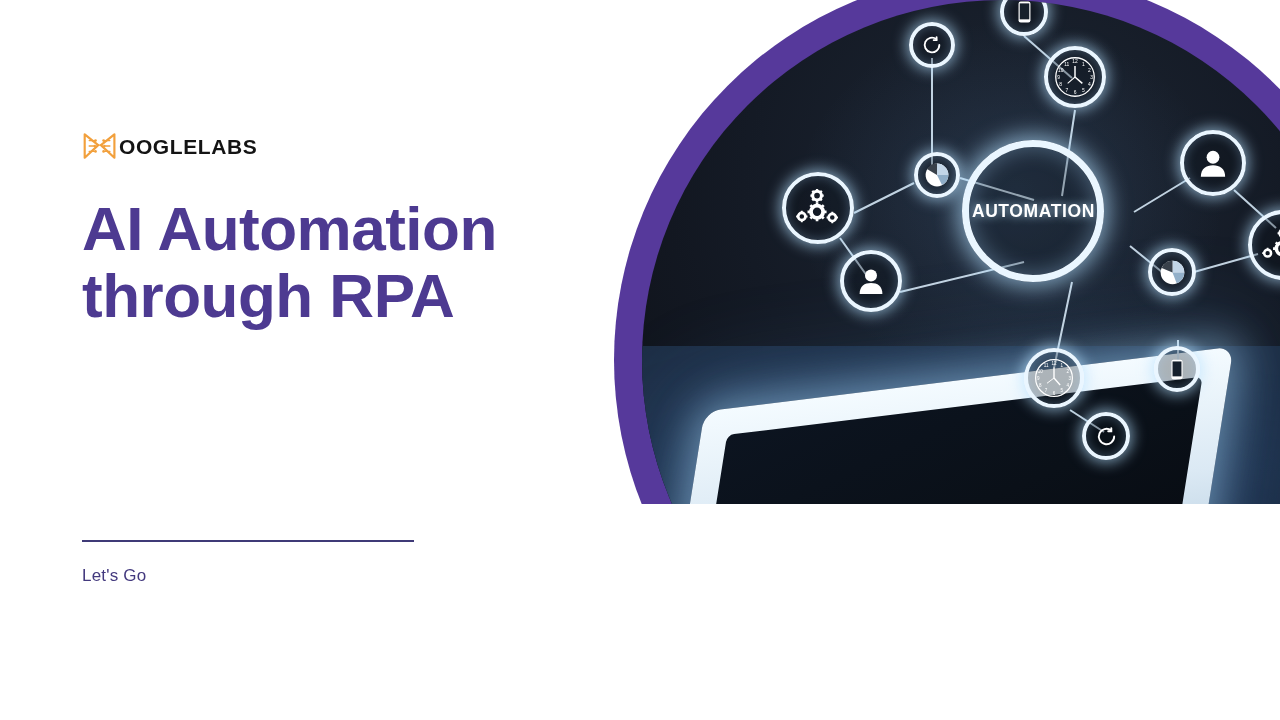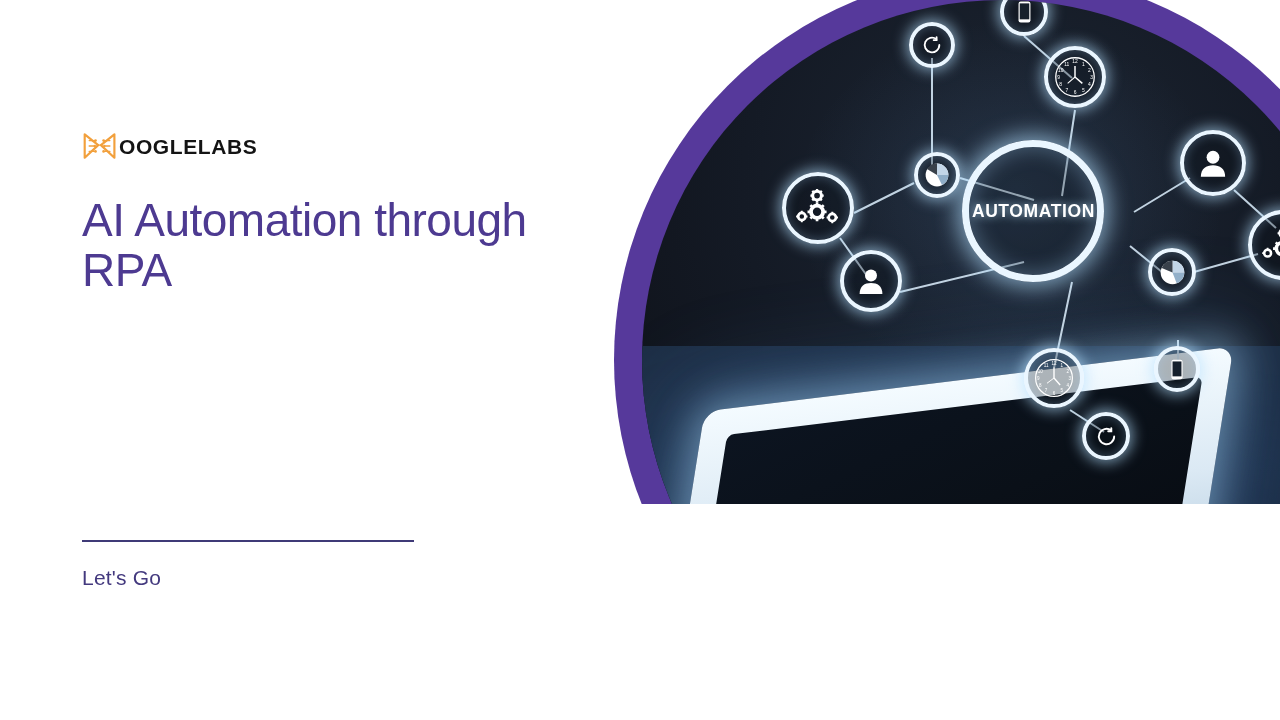--- a/index.html
+++ b/index.html
@@ -20,38 +20,38 @@
   .brand { position:absolute; left:50px; top:131px; display:flex; align-items:center; }
   .brand-mark { width:36px; height:30px; display:block; }
   .brand-name {
     font-size:21px; font-weight:bold; letter-spacing:0.6px;
     color:#141414; margin-left:1px; line-height:1;
     font-family:"Liberation Sans", sans-serif;
   }
 
   .headline {
     position:absolute; left:50px; top:196px; width:520px;
-    font-size:46px; line-height:1.08; font-weight:normal;
+    font-size:62px; line-height:1.08; font-weight:bold;
     color:#4d3a91; letter-spacing:-0.5px;
   }
 
   .lede {
     position:absolute; left:50px; top:373px; width:505px;
     font-size:15.5px; line-height:1.72; color:#5a5a85;
     letter-spacing:0.15px;
   }
 
   .divider {
     position:absolute; left:50px; top:540px; width:332px; height:2px;
     background:#3f3a77;
   }
 
   .cta {
     position:absolute; left:50px; top:566px;
-    font-size:21px; color:#43397e; letter-spacing:0.2px;
+    font-size:17px; color:#43397e; letter-spacing:0.2px;
     background:none; border:none; cursor:pointer;
     font-family:"Liberation Sans", sans-serif;
     padding:0;
   }
 
   
   .hero-wrap {
     position:absolute; left:614px; top:-28px;
     width:776px; height:776px; z-index:1;
   }

